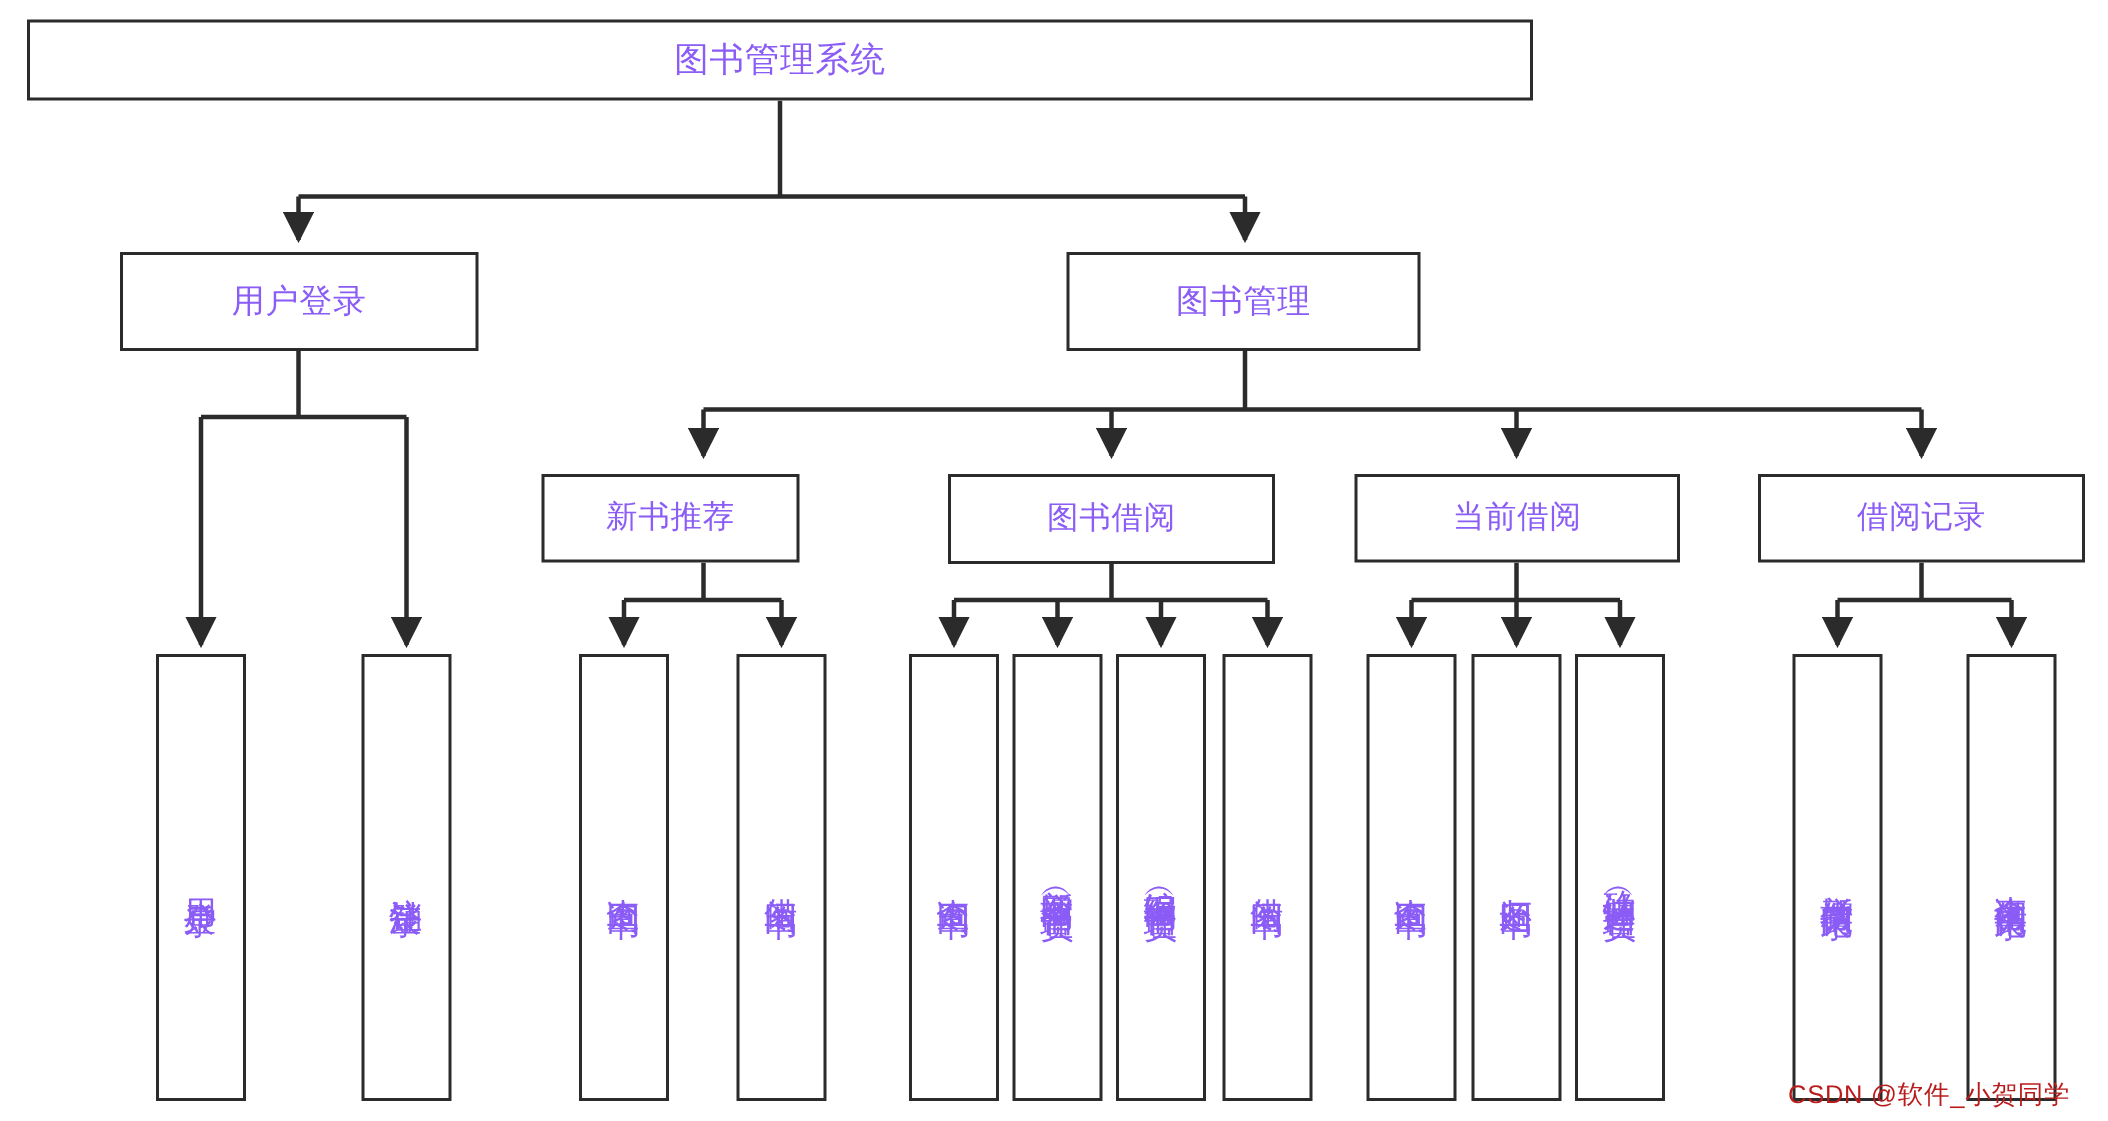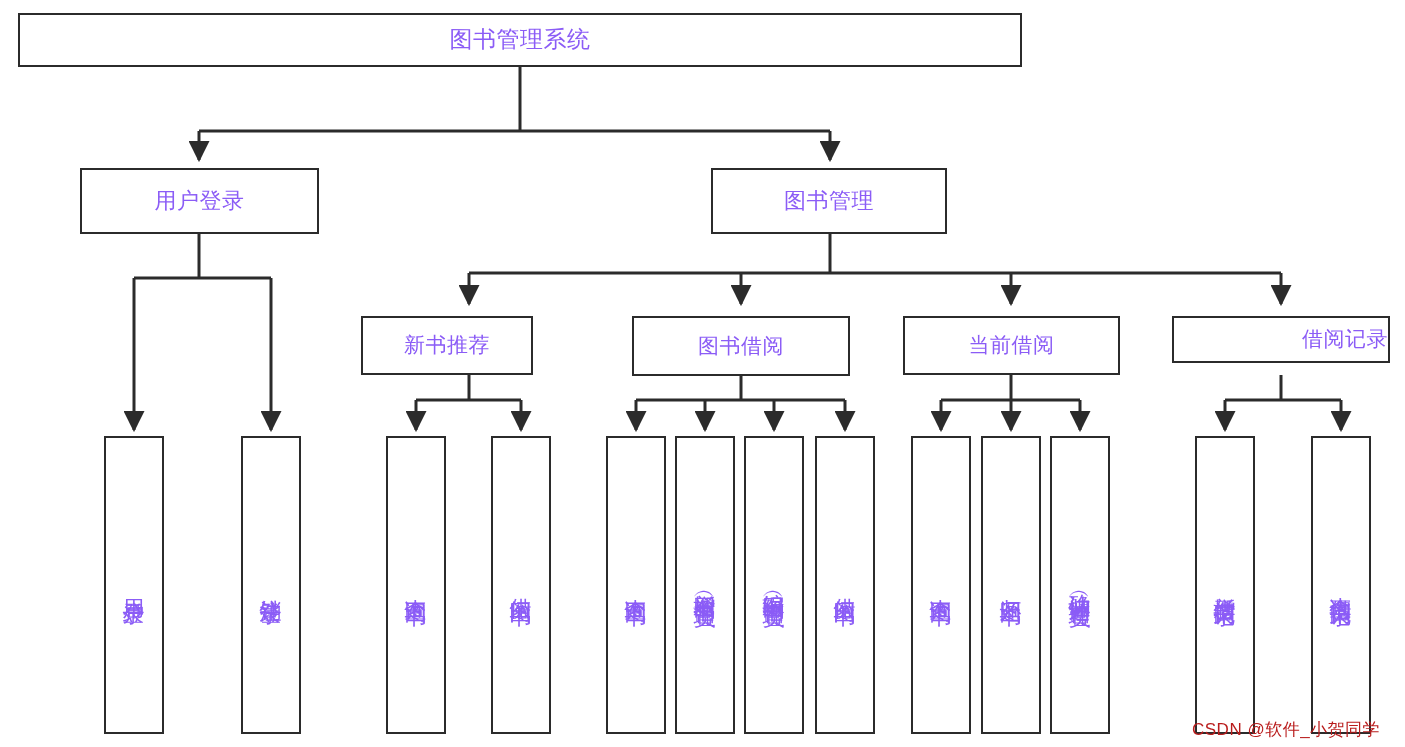--- a/index.html
+++ b/index.html
@@ -132,21 +132,21 @@
 
   <div class="node node-l3" style="left:361px; top:316px; width:172px; height:59px;">
     <span class="label">新书推荐</span>
   </div>
   <div class="node node-l3" style="left:632px; top:316px; width:218px; height:60px;">
     <span class="label">图书借阅</span>
   </div>
   <div class="node node-l3" style="left:903px; top:316px; width:217px; height:59px;">
     <span class="label">当前借阅</span>
   </div>
-  <div class="node node-l3" style="left:1172px; top:316px; width:218px; height:47px;justify-content:flex-end;">
+  <div class="node node-l3" style="left:1172px; top:316px; width:218px; height:59px;">
     <span class="label">借阅记录</span>
   </div>
 
   <div class="node node-leaf" style="left:104px; top:436px; width:60px; height:298px;">
     <span class="label">用户登录</span>
   </div>
   <div class="node node-leaf" style="left:241px; top:436px; width:60px; height:298px;">
     <span class="label">注销登录</span>
   </div>
 

